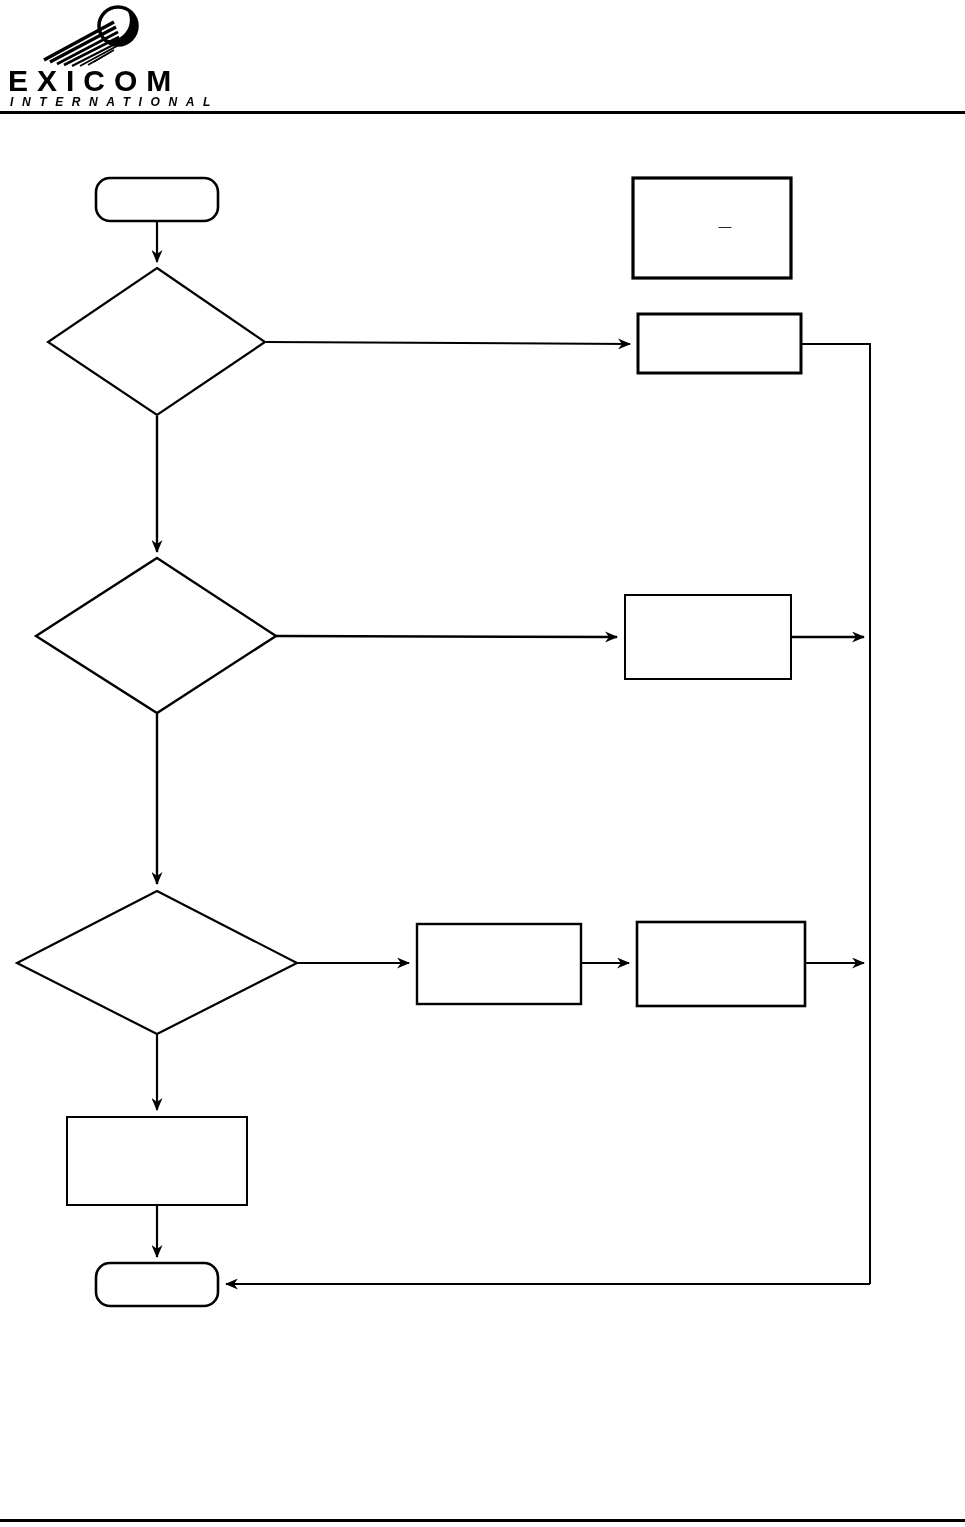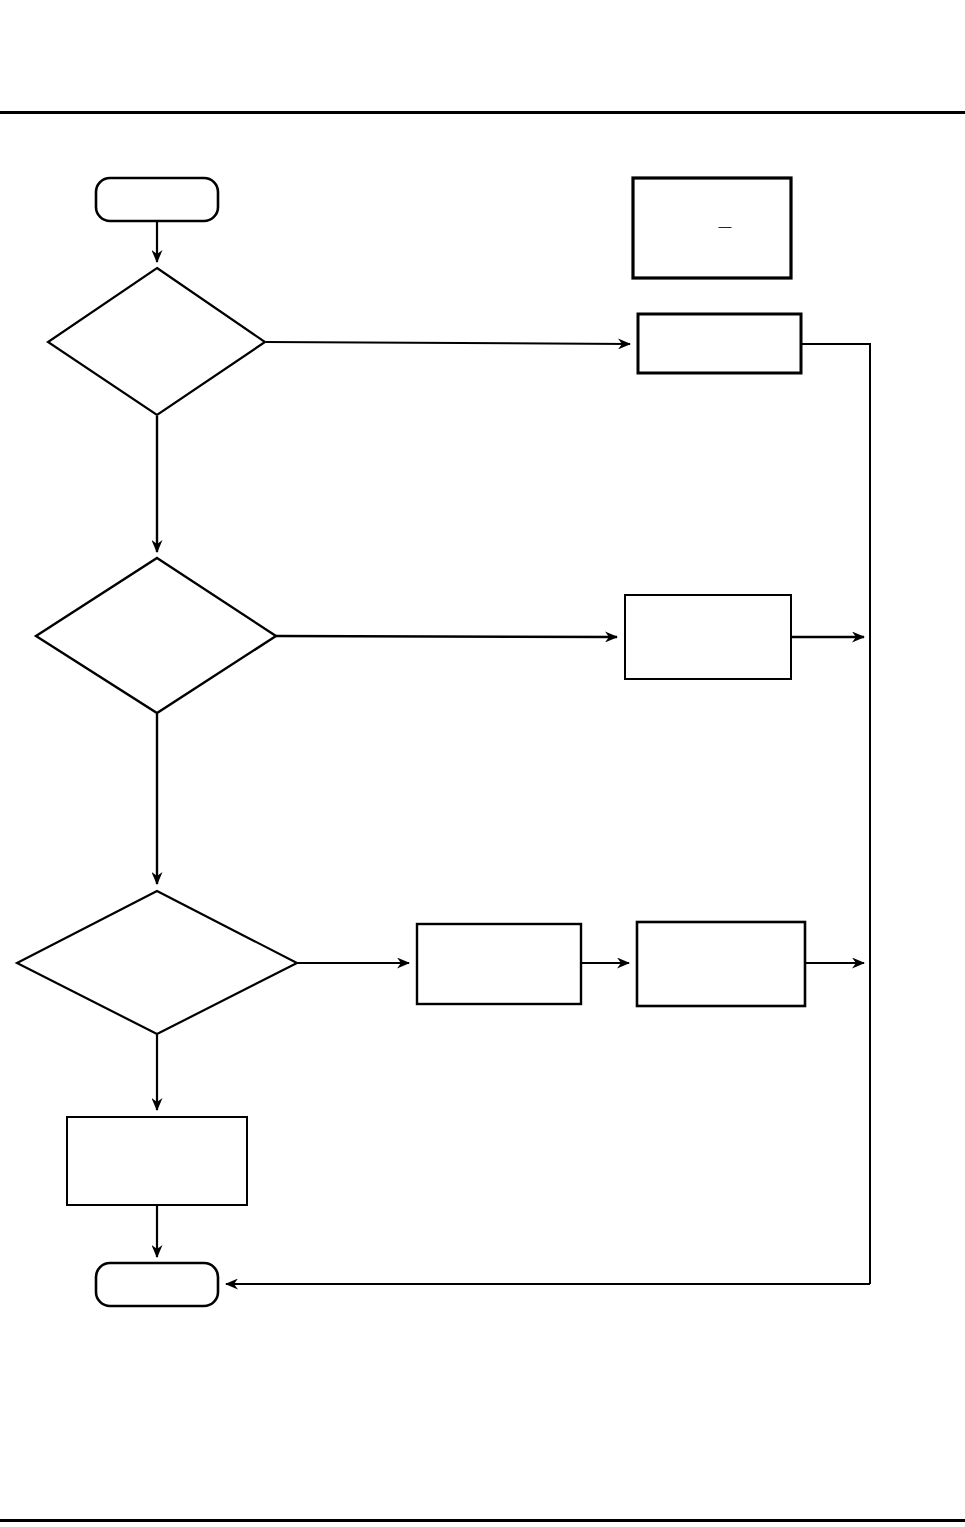--- a/index.html
+++ b/index.html
@@ -108,20 +108,43 @@
     dominant-baseline: middle;
   }
 </style>
 </head>
 <body>
 
 <div id="page">
 
   <div id="header">
 
+    <div id="logo-block">
+
+      <svg id="logo-mark" viewBox="0 0 130 66">
+
+        <path d="M 95 3 A 20 20 0 1 1 71 34 A 20 20 0 0 0 95 3 Z" fill="#000000"></path>
+        <circle cx="88" cy="22" r="19" fill="none" stroke="#000000" stroke-width="3.5"></circle>
+
+        <g stroke="#000000" stroke-linecap="butt">
+          <line x1="84" y1="18" x2="14" y2="56" stroke-width="3.6"></line>
+          <line x1="86" y1="23" x2="20" y2="58" stroke-width="3.2"></line>
+          <line x1="88" y1="28" x2="27" y2="60" stroke-width="2.9"></line>
+          <line x1="89" y1="33" x2="34" y2="61" stroke-width="2.6"></line>
+          <line x1="89" y1="38" x2="42" y2="62" stroke-width="2.2"></line>
+          <line x1="87" y1="42" x2="50" y2="62" stroke-width="1.9"></line>
+          <line x1="84" y1="46" x2="58" y2="61" stroke-width="1.6"></line>
+          <line x1="79" y1="49" x2="64" y2="58" stroke-width="1.3"></line>
+        </g>
+      </svg>
+
+      <div id="logo-wordmark">EXICOM</div>
+
+      <div id="logo-subwordmark">INTERNATIONAL</div>
+    </div>
 
     <div id="header-rule"></div>
   </div>
 
   <div id="flowchart">
     <svg id="flow-svg" viewBox="0 0 965 1527" xmlns="http://www.w3.org/2000/svg">
       <defs>
         <marker id="arrowhead" markerWidth="13" markerHeight="11" refX="12" refY="5.5" orient="auto" markerUnits="userSpaceOnUse">
           <path d="M 0,0 L 13,5.5 L 0,11 L 4,5.5 Z" fill="#000000"></path>
         </marker>

